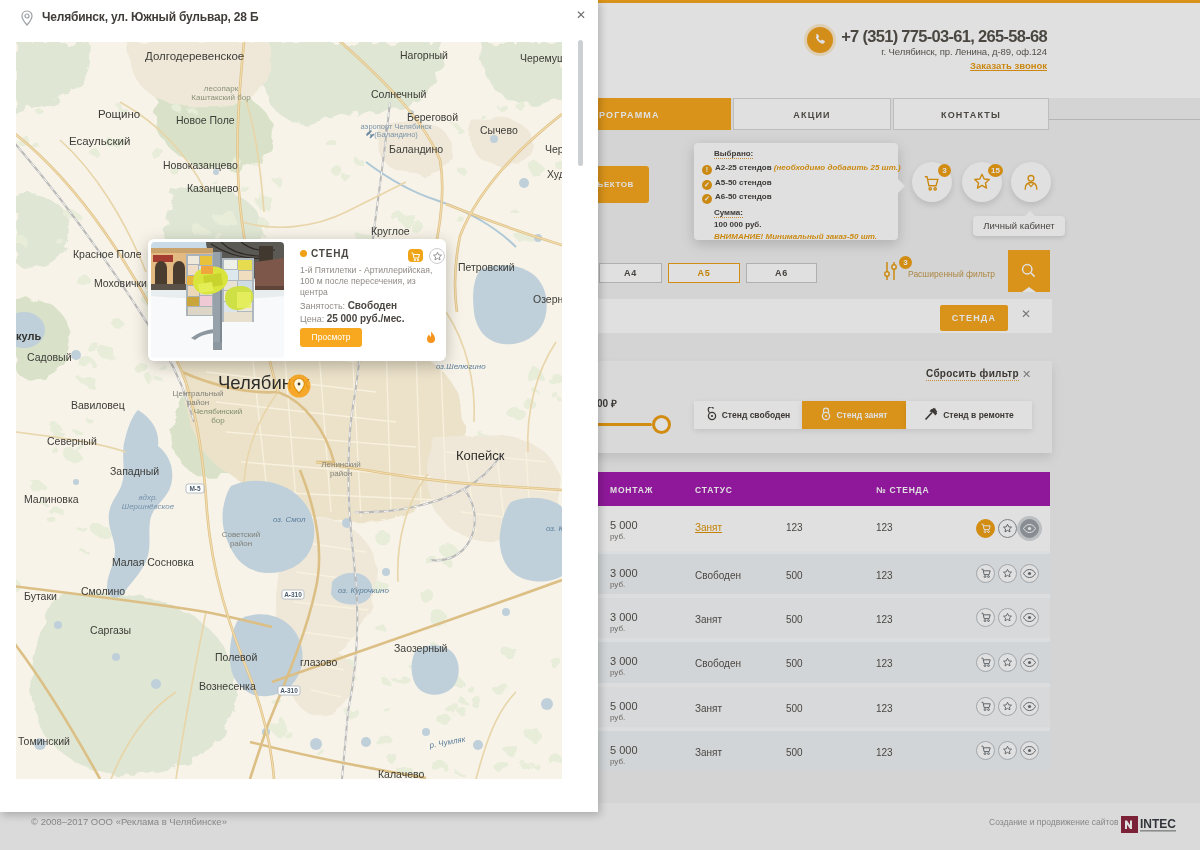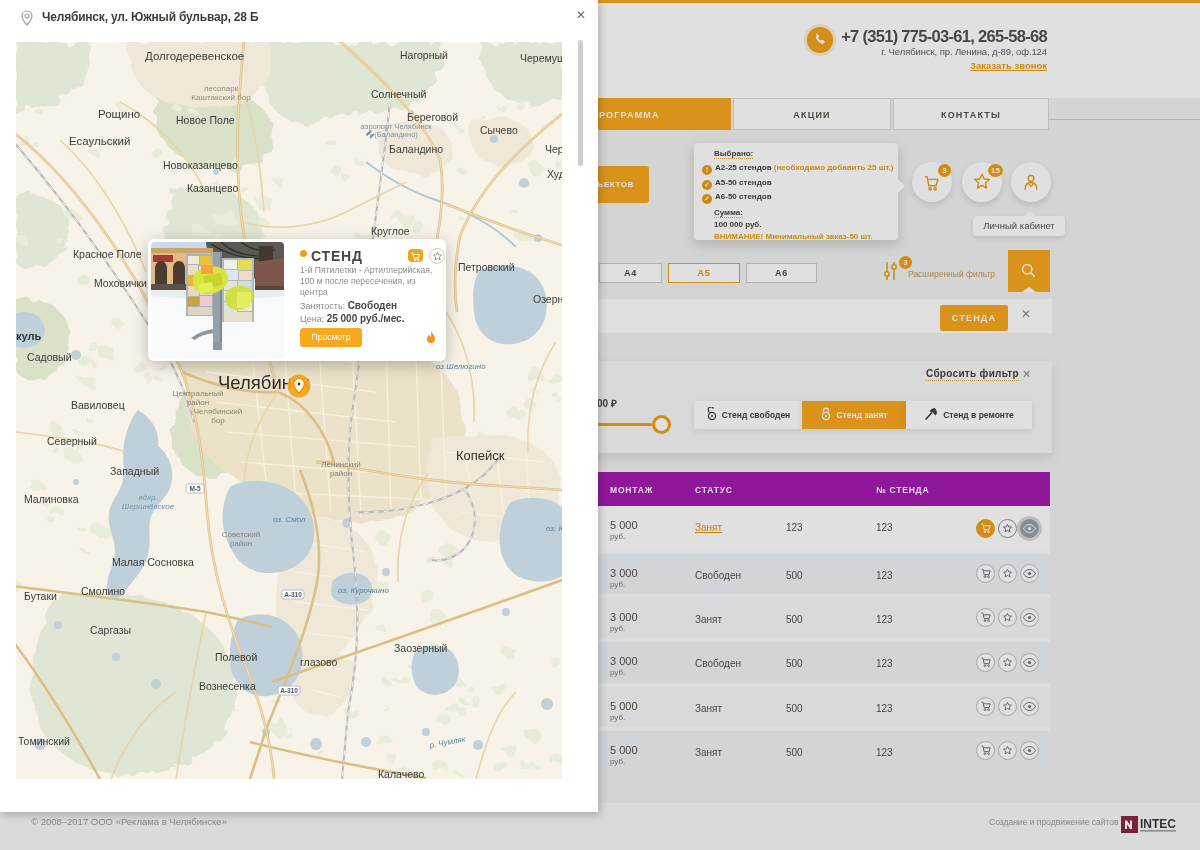--- a/index.html
+++ b/index.html
@@ -16,21 +16,21 @@
 #tabs{position:absolute;left:0;top:98px;width:1200px;height:32px;}
 .tab{position:absolute;top:0;height:32px;box-sizing:border-box;font-size:9px;font-weight:bold;letter-spacing:1.2px;color:#56524c;background:#fff;border:1px solid #d8d8d8;text-align:center;line-height:32px;}
 .tab.active{background:#f7a81e;color:#fff;border-color:#f7a81e;}
 #tabline{position:absolute;left:1049px;top:119px;width:151px;height:1px;background:#cfcfcf;}
 .obtn{position:absolute;left:472px;top:166px;width:177px;height:37px;background:#f7a81e;border-radius:3px;color:#fff;font-size:8px;font-weight:bold;letter-spacing:0.6px;text-align:right;line-height:37px;box-sizing:border-box;padding-right:15px;}
 
 #tip{position:absolute;left:694px;top:143px;width:204px;height:97px;background:#fff;border-radius:4px;box-shadow:0 4px 14px rgba(0,0,0,0.18);}
 #tip:after{content:"";position:absolute;right:-7px;top:36px;border:7px solid transparent;border-left-color:#fff;border-right:0;}
 #tip .in{position:absolute;left:8px;top:6px;font-size:8px;color:#474441;font-weight:bold;line-height:10px;white-space:nowrap;}
 .dotu{border-bottom:1px dotted #e0a53c;}
-.o{color:#e79d15;}
+.o{color:#e79d15;font-style:italic;}
 .ic{display:inline-block;width:10px;height:10px;border-radius:50%;background:#e79d15;color:#fff;font-size:7px;text-align:center;line-height:10px;vertical-align:-2px;margin-right:3px;font-weight:bold;}
 
 .rbtn{position:absolute;width:40px;height:40px;border-radius:50%;background:#fff;box-shadow:0 3px 7px rgba(0,0,0,0.13);}
 .badge{position:absolute;width:13px;height:13px;border-radius:50%;background:#f0a014;color:#fff;font-size:8px;font-weight:bold;text-align:center;line-height:13px;}
 #lk{position:absolute;left:973px;top:216px;width:92px;height:20px;background:#fff;border-radius:4px;box-shadow:0 2px 5px rgba(0,0,0,0.12);font-size:9.5px;color:#55524d;text-align:center;line-height:20px;}
 #lk:before{content:"";position:absolute;left:52px;top:-5px;border:5px solid transparent;border-bottom-color:#fff;border-top:0;}
 
 .chip{position:absolute;top:263px;height:20px;box-sizing:border-box;background:#fff;border:1px solid #c9c9c9;font-size:9px;font-weight:bold;letter-spacing:0.8px;color:#4f4b47;text-align:center;line-height:19px;}
 .chip.on{border-color:#eda21a;color:#df9506;}
 #rf{position:absolute;left:908px;top:268.5px;font-size:8.5px;color:#c49a4d;}
@@ -69,21 +69,21 @@
 
 #modal{position:absolute;left:0;top:0;width:598px;height:812px;background:#fff;box-shadow:2px 3px 8px rgba(0,0,0,0.22);}
 #mtitle{position:absolute;left:42px;top:10px;font-size:12px;font-weight:bold;color:#403d39;letter-spacing:-0.2px;}
 #mclose{position:absolute;left:576px;top:8px;font-size:12px;color:#6d6d6d;}
 #mpin{position:absolute;left:20px;top:10px;}
 #mapbox{position:absolute;left:16px;top:42px;width:546px;height:737px;overflow:hidden;background:#f6f2e6;}
 #mscroll{position:absolute;left:578px;top:40px;width:5px;height:126px;background:#ccd0d3;border-radius:3px;}
 
 #card{position:absolute;left:148px;top:239px;width:298px;height:122px;background:#fff;border-radius:6px;box-shadow:0 4px 16px rgba(0,0,0,0.25);}
 #photo{position:absolute;left:3px;top:3px;width:133px;height:116px;border-radius:4px;overflow:hidden;}
-#card .tt{position:absolute;left:163px;top:9px;font-size:14px;font-weight:bold;letter-spacing:0.8px;color:#4a4641;}
+#card .tt{position:absolute;left:163px;top:9px;font-size:10px;font-weight:bold;letter-spacing:0.8px;color:#4a4641;}
 #card .dot{position:absolute;left:152px;top:11px;width:7px;height:7px;border-radius:50%;background:#f0a014;}
 #ccart{position:absolute;left:260px;top:10px;width:15px;height:13px;border-radius:4px;background:#f0a519;}
 #cstar{position:absolute;left:281px;top:9px;width:16px;height:16px;border-radius:50%;border:1px solid #ccc;box-sizing:border-box;}
 #card .desc{position:absolute;left:152px;top:26px;font-size:8.6px;color:#8f8b86;line-height:11px;width:140px;}
 #card .l1{position:absolute;left:152px;font-size:9px;color:#8f8b86;}
 #card .l1 b{color:#4a4641;font-size:10px;}
 #view{position:absolute;left:152px;top:89px;width:62px;height:19px;background:#f7a81e;border-radius:3px;color:#fff;font-size:8.5px;text-align:center;line-height:19px;}
 </style>
 </head>
 <body>

